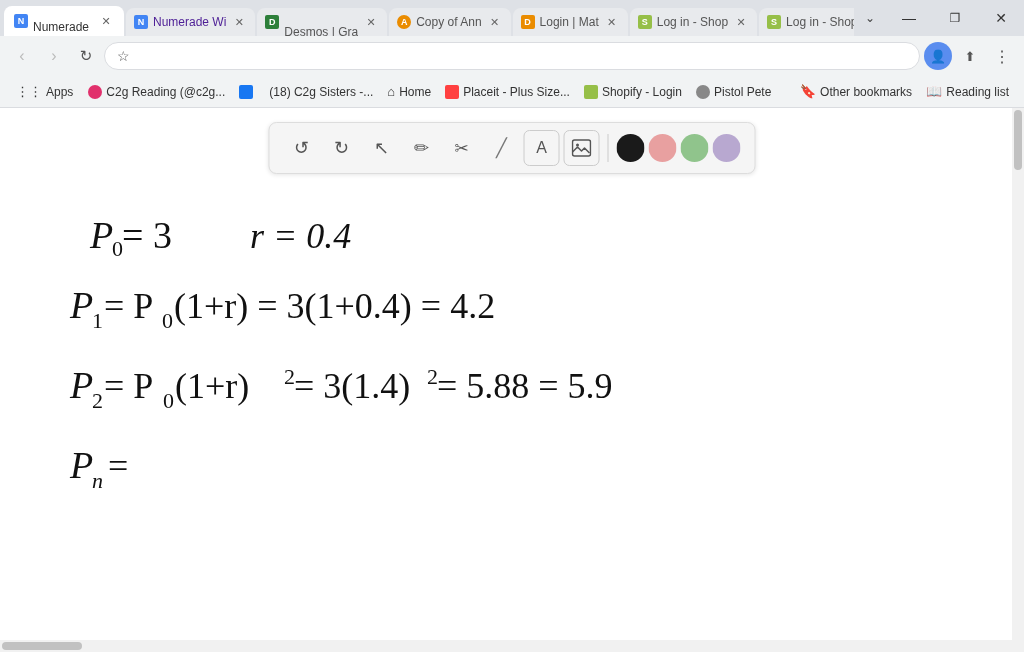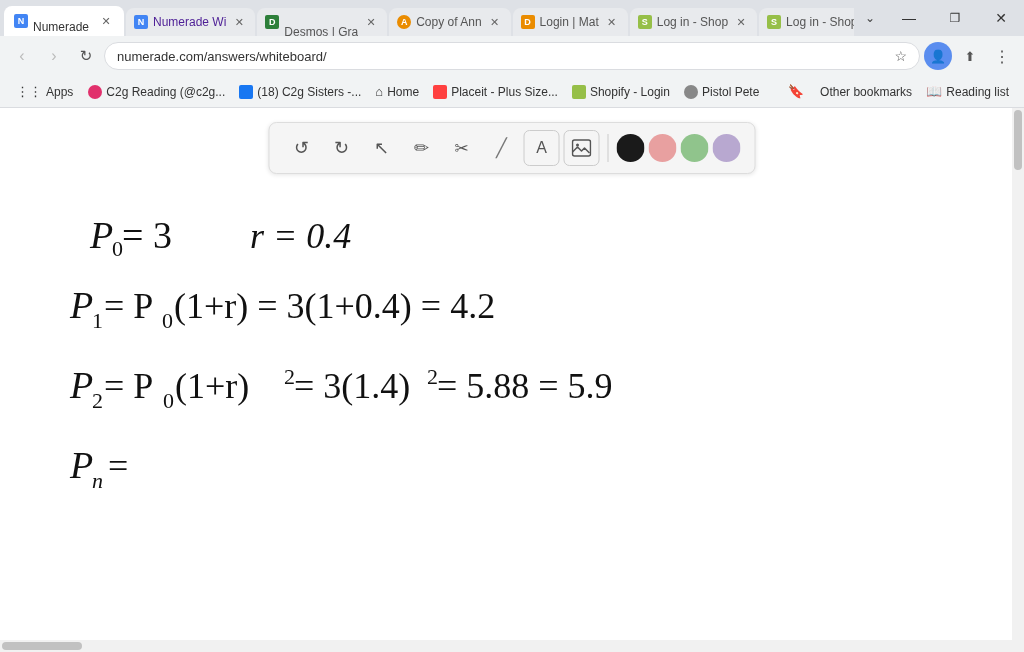--- a/index.html
+++ b/index.html
@@ -73,38 +73,37 @@
     <div style="width:46px;height:32px;display:flex;align-items:center;justify-content:center;cursor:pointer;color:#333;font-size:12px;">❐</div>
     <div style="width:46px;height:32px;display:flex;align-items:center;justify-content:center;cursor:pointer;color:#333;font-size:14px;">✕</div>
   </div>
 </div>
 
 <div style="height:40px; background:#f1f3f4; display:flex; align-items:center; padding:0 8px; gap:4px;">
   <div class="nav-btn disabled" style="width:28px;height:28px;border-radius:50%;display:flex;align-items:center;justify-content:center;cursor:pointer;color:#bbb;font-size:16px;">‹</div>
   <div class="nav-btn disabled" style="width:28px;height:28px;border-radius:50%;display:flex;align-items:center;justify-content:center;cursor:pointer;color:#bbb;font-size:16px;">›</div>
   <div class="nav-btn" style="width:28px;height:28px;border-radius:50%;display:flex;align-items:center;justify-content:center;cursor:pointer;color:#555;font-size:15px;">↻</div>
   <div style="flex:1;height:28px;background:#fff;border-radius:14px;display:flex;align-items:center;padding:0 12px;font-size:13px;border:1px solid #dadce0;">
-    <span style="flex:1;font-size:13px;color:#333;">numerade.com/answers/whiteboard/</span>
     <span style="color:#555;font-size:14px;cursor:pointer;">☆</span>
   </div>
   <div style="width:28px;height:28px;border-radius:50%;background:#5a8def;display:flex;align-items:center;justify-content:center;color:white;font-size:13px;cursor:pointer;">👤</div>
   <div style="width:28px;height:28px;border-radius:50%;display:flex;align-items:center;justify-content:center;cursor:pointer;color:#555;font-size:13px;">⬆</div>
   <div style="width:28px;height:28px;border-radius:50%;display:flex;align-items:center;justify-content:center;cursor:pointer;color:#555;font-size:16px;">⋮</div>
 </div>
 
 <div style="height:32px;background:#f1f3f4;border-bottom:1px solid #dadce0;display:flex;align-items:center;padding:0 8px;gap:0;overflow:hidden;">
   <div style="height:24px;padding:0 8px;border-radius:3px;display:flex;align-items:center;gap:4px;font-size:12px;color:#333;cursor:pointer;white-space:nowrap;">
     <span style="font-size:13px;">⋮⋮</span>
     <span style="font-size:12px;">Apps</span>
   </div>
   <div style="height:24px;padding:0 7px;border-radius:3px;display:flex;align-items:center;gap:4px;font-size:12px;color:#333;cursor:pointer;white-space:nowrap;">
     <span style="width:14px;height:14px;background:#e1306c;border-radius:50%;display:inline-block;flex-shrink:0;"></span>
     <span style="font-size:12px;">C2g Reading (@c2g...</span>
   </div>
-  <div style="height:24px;padding:0 7px;border-radius:3px;display:flex;align-items:center;gap:4px;font-size:12px;color:#333;cursor:pointer;white-space:nowrap;">
+  <div style="height:24px;padding:0 7px;border-radius:3px;display:flex;align-items:center;gap:16px;font-size:12px;color:#333;cursor:pointer;white-space:nowrap;">
     <span style="width:14px;height:14px;background:#1877f2;border-radius:2px;display:inline-block;flex-shrink:0;"></span>
     <span style="font-size:12px;">(18) C2g Sisters -...</span>
   </div>
   <div style="height:24px;padding:0 7px;border-radius:3px;display:flex;align-items:center;gap:4px;font-size:12px;color:#333;cursor:pointer;white-space:nowrap;">
     <span style="font-size:13px;">⌂</span>
     <span style="font-size:12px;">Home</span>
   </div>
   <div style="height:24px;padding:0 7px;border-radius:3px;display:flex;align-items:center;gap:4px;font-size:12px;color:#333;cursor:pointer;white-space:nowrap;">
     <span style="width:14px;height:14px;background:#ff4040;border-radius:2px;display:inline-block;flex-shrink:0;"></span>
     <span style="font-size:12px;">Placeit - Plus Size...</span>
@@ -113,21 +112,21 @@
     <span style="width:14px;height:14px;background:#96bf48;border-radius:2px;display:inline-block;flex-shrink:0;"></span>
     <span style="font-size:12px;">Shopify - Login</span>
   </div>
   <div style="height:24px;padding:0 7px;border-radius:3px;display:flex;align-items:center;gap:4px;font-size:12px;color:#333;cursor:pointer;white-space:nowrap;">
     <span style="width:14px;height:14px;background:#888;border-radius:50%;display:inline-block;flex-shrink:0;"></span>
     <span style="font-size:12px;">Pistol Pete</span>
   </div>
   <div style="flex:1;"></div>
   <div style="height:24px;padding:0 7px;border-radius:3px;display:flex;align-items:center;gap:4px;font-size:12px;color:#333;cursor:pointer;white-space:nowrap;">
     <span style="font-size:13px;">🔖</span>
-    <span style="font-size:12px;margin-left:12px;">Other bookmarks</span>
+    <span style="font-size:12px;">Other bookmarks</span>
   </div>
   <div style="height:24px;padding:0 7px;border-radius:3px;display:flex;align-items:center;gap:4px;font-size:12px;color:#333;cursor:pointer;white-space:nowrap;">
     <span style="font-size:13px;">📖</span>
     <span style="font-size:12px;font-weight:500;">Reading list</span>
   </div>
 </div>
 
 <div style="position:relative;background:#fff;height:calc(652px - 36px - 40px - 32px);overflow:hidden;">
 
   <div style="position:absolute;top:14px;left:50%;transform:translateX(-50%);background:#f5f5f5;border-radius:8px;border:1px solid #ddd;height:52px;display:flex;align-items:center;padding:0 14px;gap:4px;z-index:10;box-shadow:0 1px 4px rgba(0,0,0,0.1);">

